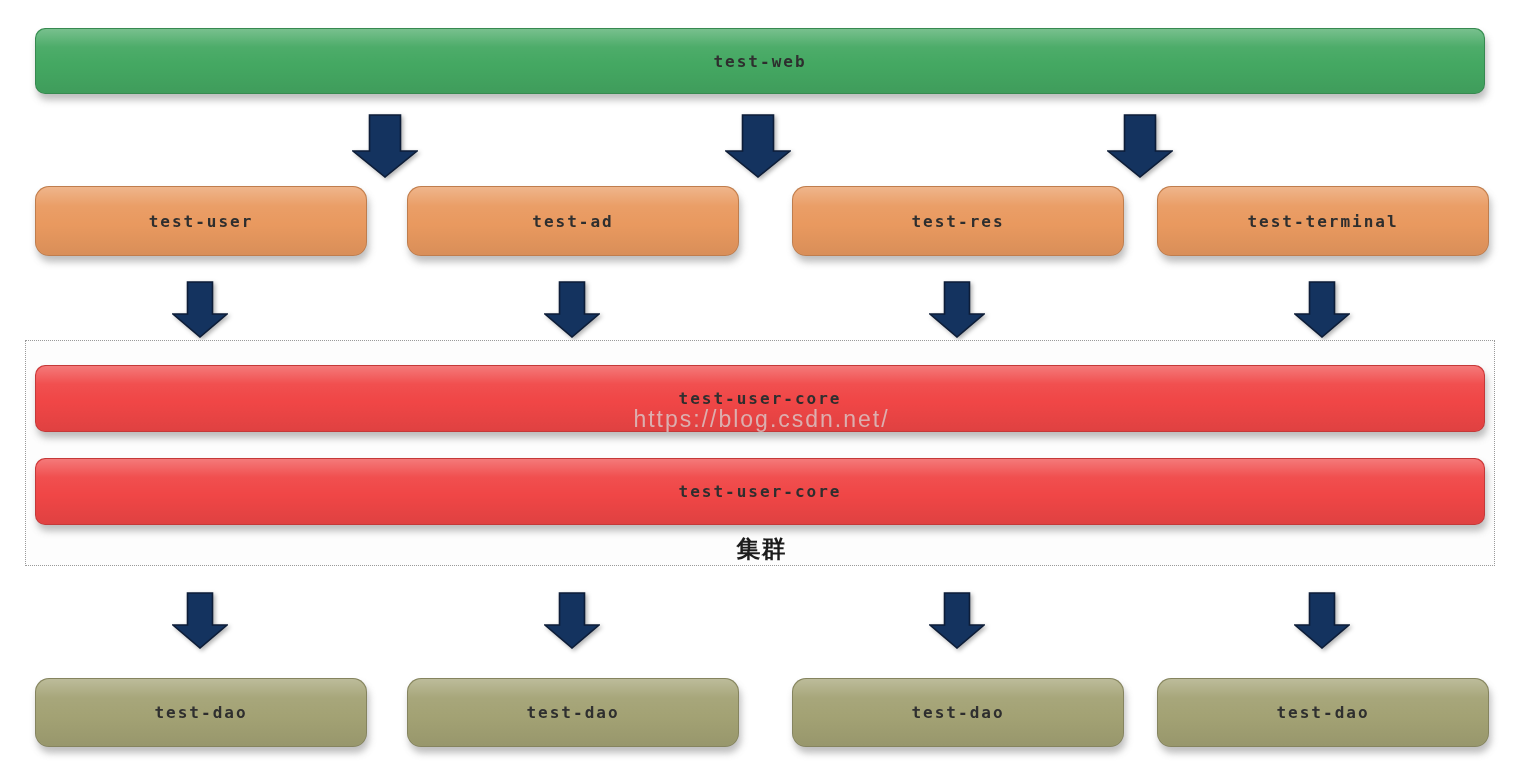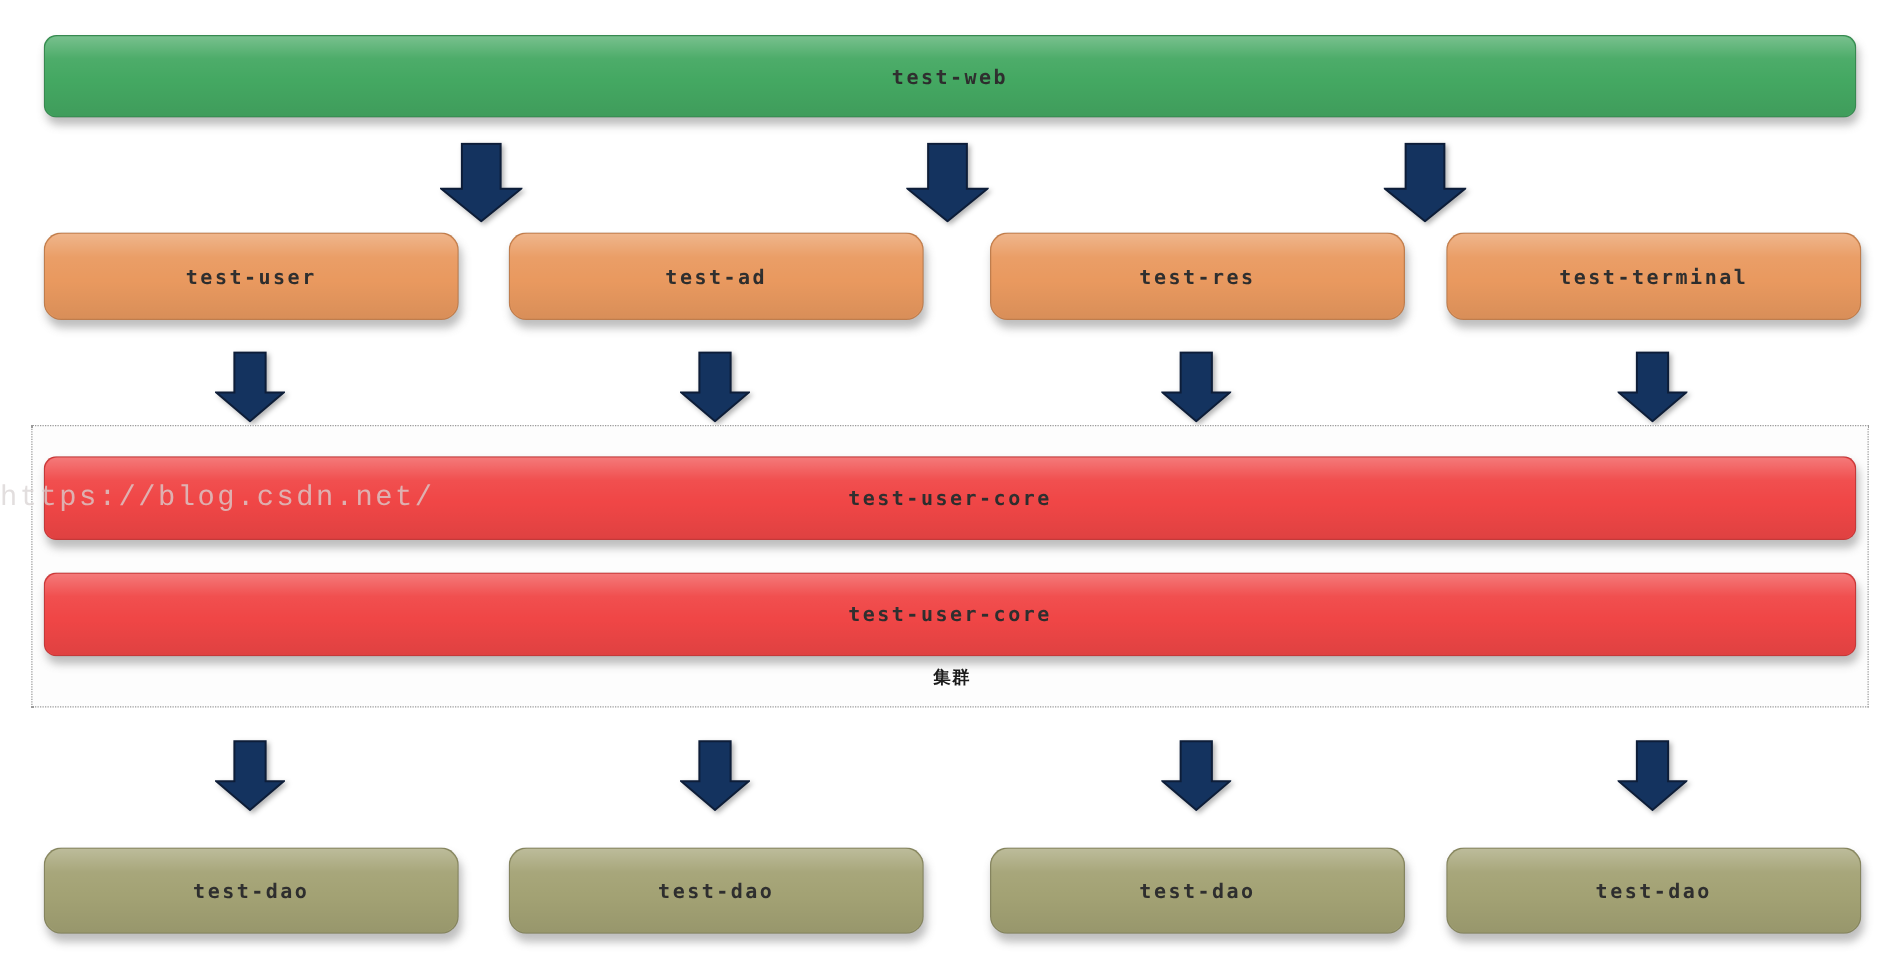--- a/index.html
+++ b/index.html
@@ -36,25 +36,25 @@
 
   .cluster{
     position:absolute;left:25px;top:340px;width:1470px;height:226px;
     border:1px dotted var(--cluster-border);background:#fdfdfd;box-sizing:border-box;
   }
   .core{left:35px;width:1448px;height:65px;border-radius:10px;background:var(--core);}
   .core-1{top:365px;} .core-2{top:458px;}
   .cluster-caption{
     position:absolute;left:0;right:0;top:533px;text-align:center;
     font-family:"DejaVu Serif","Liberation Serif",serif;
-    font-size:14px;font-weight:bold;color:#1c1c1c;letter-spacing:1px;
+    font-size:24px;font-weight:bold;color:#1c1c1c;letter-spacing:1px;
   }
   .watermark{
-    position:absolute;left:0;right:0;top:385px;text-align:left;pointer-events:none;
-    font-family:Liberation Mono, monospace;
+    position:absolute;left:0;right:0;top:406px;text-align:center;pointer-events:none;
+    font-family:Liberation Sans, sans-serif;
     font-size:23px;letter-spacing:2px;color:var(--watermark);opacity:0.75;z-index:5;
   }
   .arrow{position:absolute;filter:drop-shadow(2px 2px 2px rgba(0,0,0,0.3));}
   .arrow svg polygon{fill:var(--arrow-fill);stroke:var(--arrow-stroke);stroke-width:1.6;}
   
   .a1-1{left:352px;top:114px;} .a1-2{left:725px;top:114px;} .a1-3{left:1107px;top:114px;}
   
   .row2{top:281px;} .row3{top:592px;}
   .c1{left:172px;} .c2{left:544px;} .c3{left:929px;} .c4{left:1294px;}
 </style>

